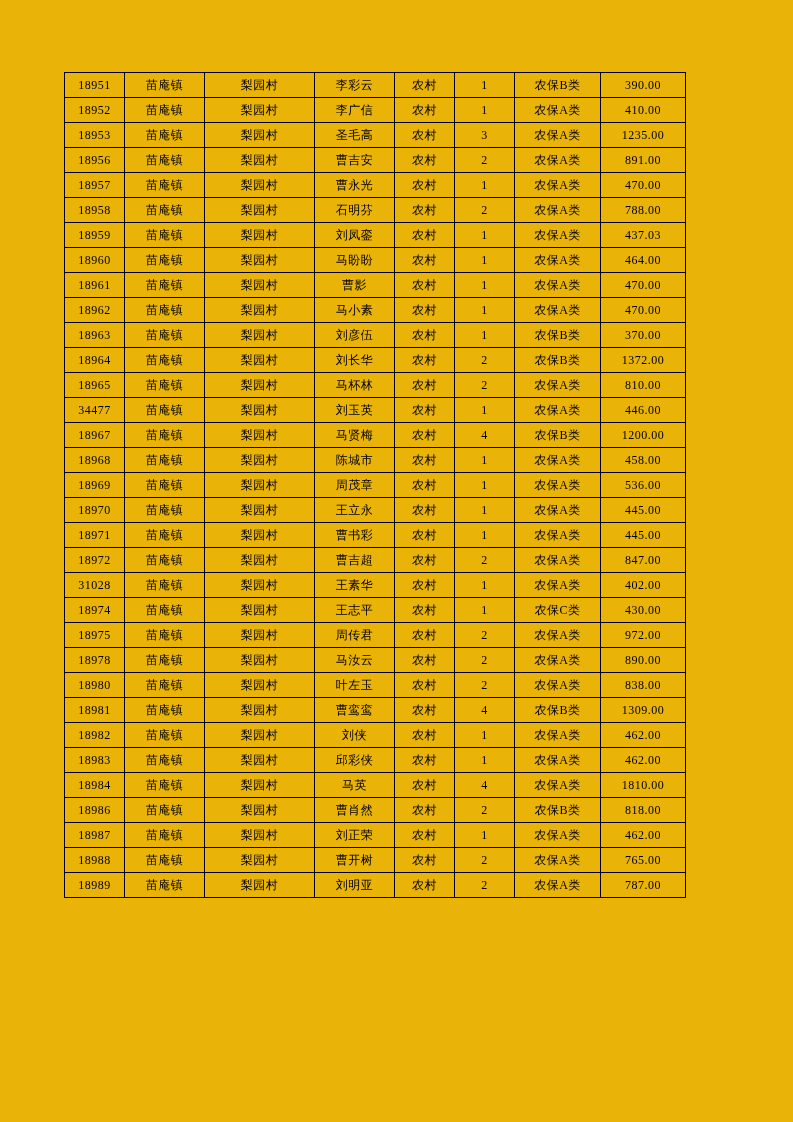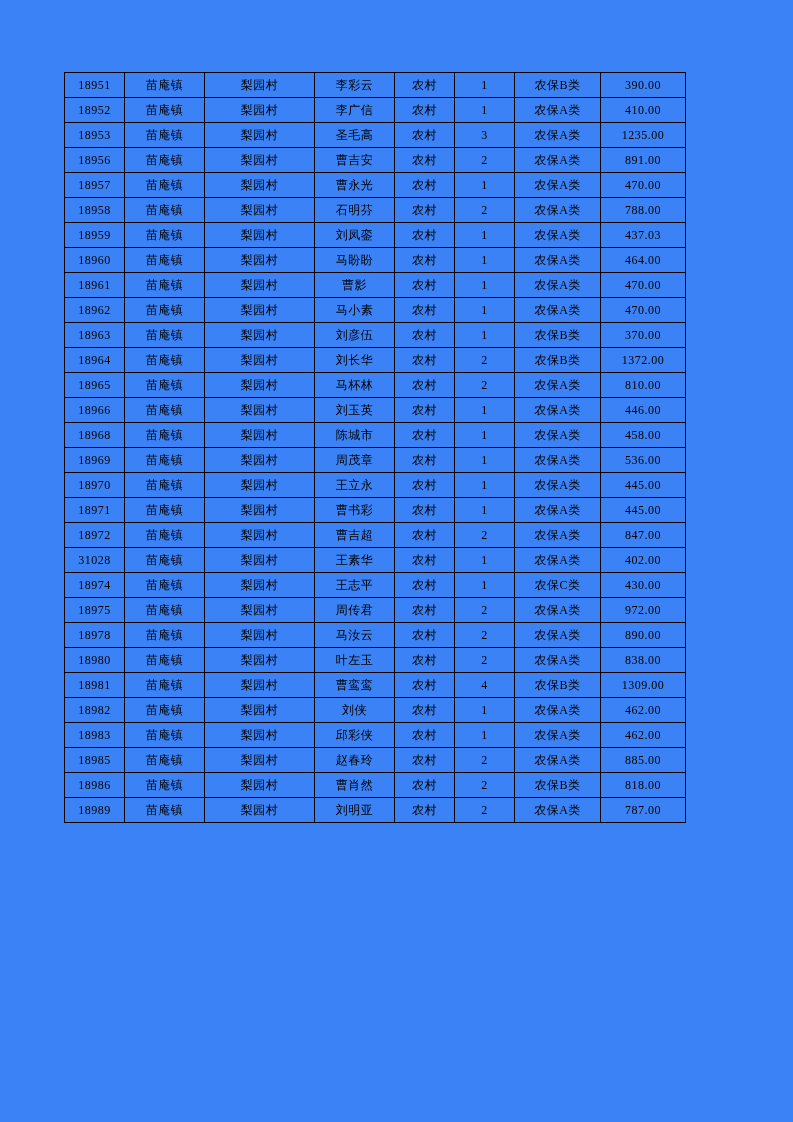--- a/index.html
+++ b/index.html
@@ -12,21 +12,21 @@
     height: 1122px;
     position: relative;
     font-family: "Liberation Serif", "DejaVu Serif", serif;
     color: #000000;
   }
   .page {
     position: absolute;
     left: 0; top: 0;
     width: 793px;
     height: 1122px;
-    background: #3b82f6;
+    background: #eab308;
     overflow: hidden;
   }
   table.data-table {
     position: absolute;
     left: 64px;
     top: 72px;
     border-collapse: collapse;
     table-layout: fixed;
     width: 621px;
   }
@@ -190,28 +190,38 @@
           <td>18965</td>
           <td>苗庵镇</td>
           <td>梨园村</td>
           <td>马杯林</td>
           <td>农村</td>
           <td>2</td>
           <td>农保A类</td>
           <td>810.00</td>
         </tr>
         <tr>
-          <td>18966</td>
+          <td>34477</td>
           <td>苗庵镇</td>
           <td>梨园村</td>
           <td>刘玉英</td>
           <td>农村</td>
           <td>1</td>
           <td>农保A类</td>
           <td>446.00</td>
+        </tr>
+        <tr>
+          <td>18967</td>
+          <td>苗庵镇</td>
+          <td>梨园村</td>
+          <td>马贤梅</td>
+          <td>农村</td>
+          <td>4</td>
+          <td>农保B类</td>
+          <td>1200.00</td>
         </tr>
         <tr>
           <td>18968</td>
           <td>苗庵镇</td>
           <td>梨园村</td>
           <td>陈城市</td>
           <td>农村</td>
           <td>1</td>
           <td>农保A类</td>
           <td>458.00</td>
@@ -330,38 +340,58 @@
           <td>18983</td>
           <td>苗庵镇</td>
           <td>梨园村</td>
           <td>邱彩侠</td>
           <td>农村</td>
           <td>1</td>
           <td>农保A类</td>
           <td>462.00</td>
         </tr>
         <tr>
-          <td>18985</td>
-          <td>苗庵镇</td>
-          <td>梨园村</td>
-          <td>赵春玲</td>
-          <td>农村</td>
-          <td>2</td>
-          <td>农保A类</td>
-          <td>885.00</td>
+          <td>18984</td>
+          <td>苗庵镇</td>
+          <td>梨园村</td>
+          <td>马英</td>
+          <td>农村</td>
+          <td>4</td>
+          <td>农保A类</td>
+          <td>1810.00</td>
         </tr>
         <tr>
           <td>18986</td>
           <td>苗庵镇</td>
           <td>梨园村</td>
           <td>曹肖然</td>
           <td>农村</td>
           <td>2</td>
           <td>农保B类</td>
           <td>818.00</td>
+        </tr>
+        <tr>
+          <td>18987</td>
+          <td>苗庵镇</td>
+          <td>梨园村</td>
+          <td>刘正荣</td>
+          <td>农村</td>
+          <td>1</td>
+          <td>农保A类</td>
+          <td>462.00</td>
+        </tr>
+        <tr>
+          <td>18988</td>
+          <td>苗庵镇</td>
+          <td>梨园村</td>
+          <td>曹开树</td>
+          <td>农村</td>
+          <td>2</td>
+          <td>农保A类</td>
+          <td>765.00</td>
         </tr>
         <tr>
           <td>18989</td>
           <td>苗庵镇</td>
           <td>梨园村</td>
           <td>刘明亚</td>
           <td>农村</td>
           <td>2</td>
           <td>农保A类</td>
           <td>787.00</td>

